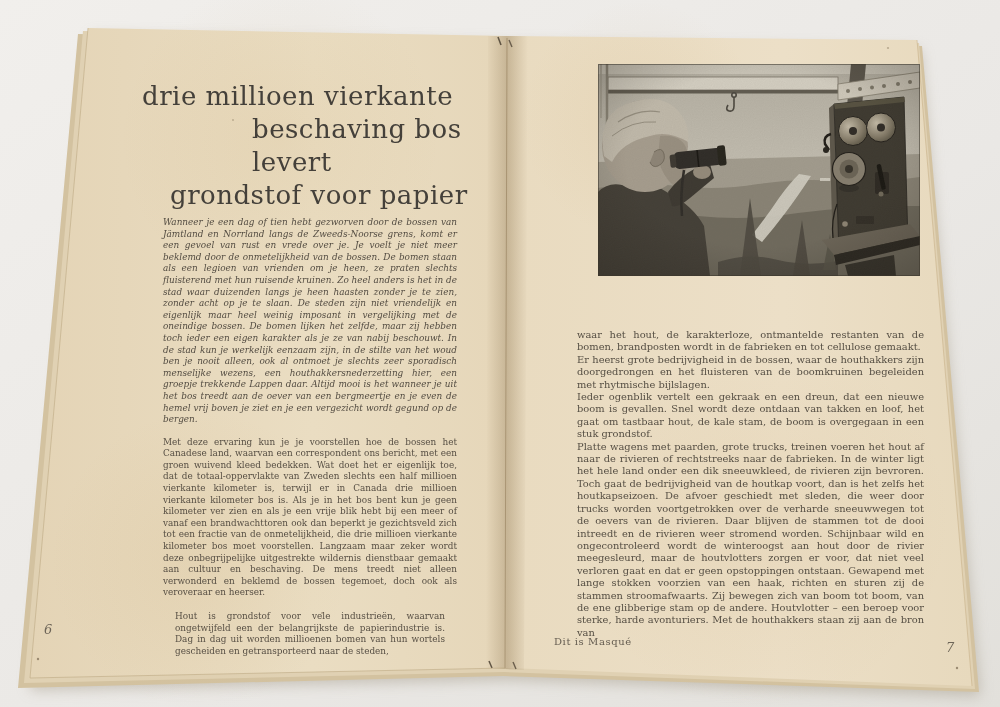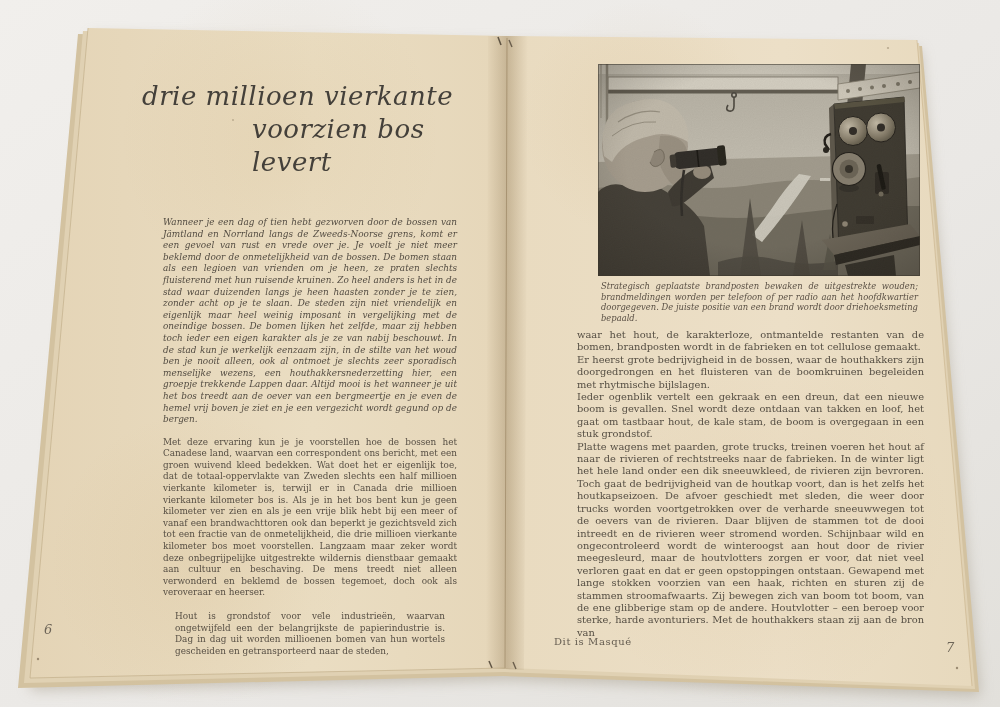--- a/index.html
+++ b/index.html
@@ -7,21 +7,21 @@
     position:relative;width:1000px;height:707px;overflow:hidden;
     background:#ebe9e6;
     font-family:"DejaVu Serif", serif;
   }
   .abs{position:absolute;}
   svg{display:block;}
   .bg-svg{position:absolute;left:0;top:0;}
   
   .title{
     left:140px;top:80px;width:345px;
-    font-style:italic;font-size:26px;line-height:33px;
+    font-size:26px;line-height:33px;
     color:#44403a;letter-spacing:.5px;
   }
   .title .t1{padding-left:2px;}
   .title .t2{padding-left:112px;}
   .title .t3{padding-left:30px;}
   .body-left{
     left:163px;top:217px;width:294px;
     font-size:8.9px;line-height:11.6px;text-align:justify;
     color:#574f44;
   }
@@ -109,21 +109,22 @@
 
     <circle cx="38" cy="659" r="1.2" fill="#7a6a52" opacity="0.7"></circle>
     <circle cx="322" cy="613" r="1" fill="#8a7a60" opacity="0.5"></circle>
     <circle cx="957" cy="668" r="1.2" fill="#7a6a52" opacity="0.7"></circle>
     <circle cx="233" cy="120" r="1" fill="#8a7a60" opacity="0.45"></circle>
     <circle cx="888" cy="48" r="1.1" fill="#8a7a60" opacity="0.5"></circle>
   </svg>
 
   <div class="abs title">
     <div class="t1">drie millioen vierkante</div>
-    <div class="t2">voorzien bos levert</div>
+    <div class="t2">beschaving bos levert</div>
+    <div class="t3">grondstof voor papier</div>
   </div>
 
   <div class="abs body-left">
     <p class="intro">Wanneer je een dag of tien hebt gezworven door de bossen van Jämtland en Norrland langs de Zweeds-Noorse grens, komt er een gevoel van rust en vrede over je. Je voelt je niet meer beklemd door de onmetelijkheid van de bossen. De bomen staan als een legioen van vrienden om je heen, ze praten slechts fluisterend met hun ruisende kruinen. Zo heel anders is het in de stad waar duizenden langs je heen haasten zonder je te zien, zonder acht op je te slaan. De steden zijn niet vriendelijk en eigenlijk maar heel weinig imposant in vergelijking met de oneindige bossen. De bomen lijken het zelfde, maar zij hebben toch ieder een eigen karakter als je ze van nabij beschouwt. In de stad kun je werkelijk eenzaam zijn, in de stilte van het woud ben je nooit alleen, ook al ontmoet je slechts zeer sporadisch menselijke wezens, een houthakkersnederzetting hier, een groepje trekkende Lappen daar. Altijd mooi is het wanneer je uit het bos treedt aan de oever van een bergmeertje en je even de hemel vrij boven je ziet en je een vergezicht wordt gegund op de bergen.</p>
     <p>Met deze ervaring kun je je voorstellen hoe de bossen het Canadese land, waarvan een correspondent ons bericht, met een groen wuivend kleed bedekken. Wat doet het er eigenlijk toe, dat de totaal-oppervlakte van Zweden slechts een half millioen vierkante kilometer is, terwijl er in Canada drie millioen vierkante kilometer bos is. Als je in het bos bent kun je geen kilometer ver zien en als je een vrije blik hebt bij een meer of vanaf een brandwachttoren ook dan beperkt je gezichtsveld zich tot een fractie van de onmetelijkheid, die drie millioen vierkante kilometer bos moet voorstellen. Langzaam maar zeker wordt deze onbegrijpelijke uitgestrekte wildernis dienstbaar gemaakt aan cultuur en beschaving. De mens treedt niet alleen verwonderd en beklemd de bossen tegemoet, doch ook als veroveraar en heerser.</p>
     <p>Hout is grondstof voor vele industrieën, waarvan ongetwijfeld een der belangrijkste de papierindustrie is. Dag in dag uit worden millioenen bomen van hun wortels gescheiden en getransporteerd naar de steden,</p>
   </div>
 
   <div class="abs pagenum pagenum-left">6</div>
 
@@ -235,21 +236,20 @@
         <polygon points="236,191 322,172 322,181 238,201" fill="#27241e"></polygon>
         <polygon points="247,201 296,191 298,212 250,212" fill="#312e27"></polygon>
       </g>
 
       <rect x="0" y="0" width="322" height="212" fill="url(#vign)"></rect>
       <rect x="0" y="0" width="322" height="212" filter="url(#grainF)" opacity="0.16"></rect>
       <rect x="0.5" y="0.5" width="321" height="211" fill="none" stroke="#3c362c" stroke-opacity="0.55"></rect>
     </svg>
   </div>
 
-  <div class="abs caption">Strategisch geplaatste brandposten bewaken de uitgestrekte wouden; brandmeldingen worden per telefoon of per radio aan het hoofdkwartier doorgegeven. De juiste positie van een brand wordt door driehoeksmeting bepaald.</div>
 
   <div class="abs body-right">
     <p>waar het hout, de karakterloze, ontmantelde restanten van de bomen, brandposten wordt in de fabrieken en tot cellulose gemaakt.</p>
     <p>Er heerst grote bedrijvigheid in de bossen, waar de houthakkers zijn doorgedrongen en het fluisteren van de boomkruinen begeleiden met rhytmische bijlslagen.</p>
     <p>Ieder ogenblik vertelt een gekraak en een dreun, dat een nieuwe boom is gevallen. Snel wordt deze ontdaan van takken en loof, het gaat om tastbaar hout, de kale stam, de boom is overgegaan in een stuk grondstof.</p>
     <p>Platte wagens met paarden, grote trucks, treinen voeren het hout af naar de rivieren of rechtstreeks naar de fabrieken. In de winter ligt het hele land onder een dik sneeuwkleed, de rivieren zijn bevroren. Toch gaat de bedrijvigheid van de houtkap voort, dan is het zelfs het houtkapseizoen. De afvoer geschiedt met sleden, die weer door trucks worden voortgetrokken over de verharde sneeuwwegen tot de oevers van de rivieren. Daar blijven de stammen tot de dooi intreedt en de rivieren weer stromend worden. Schijnbaar wild en ongecontroleerd wordt de winteroogst aan hout door de rivier meegesleurd, maar de houtvlotters zorgen er voor, dat niet veel verloren gaat en dat er geen opstoppingen ontstaan. Gewapend met lange stokken voorzien van een haak, richten en sturen zij de stammen stroomafwaarts. Zij bewegen zich van boom tot boom, van de ene glibberige stam op de andere. Houtvlotter – een beroep voor sterke, harde avonturiers. Met de houthakkers staan zij aan de bron van</p>
   </div>
 
   <div class="abs footer-line">Dit is Masqué</div>
   <div class="abs pagenum pagenum-right">7</div>

